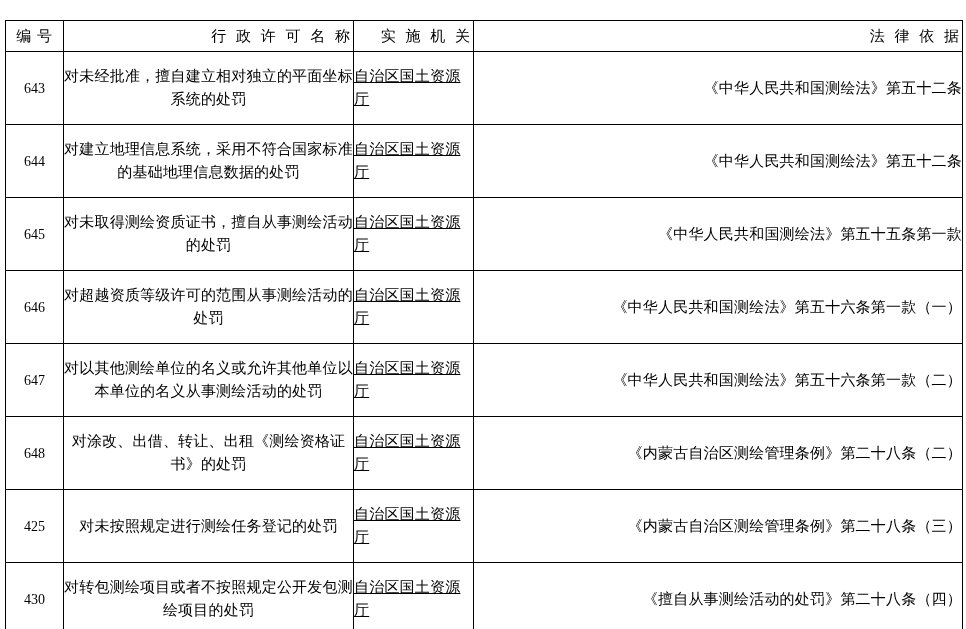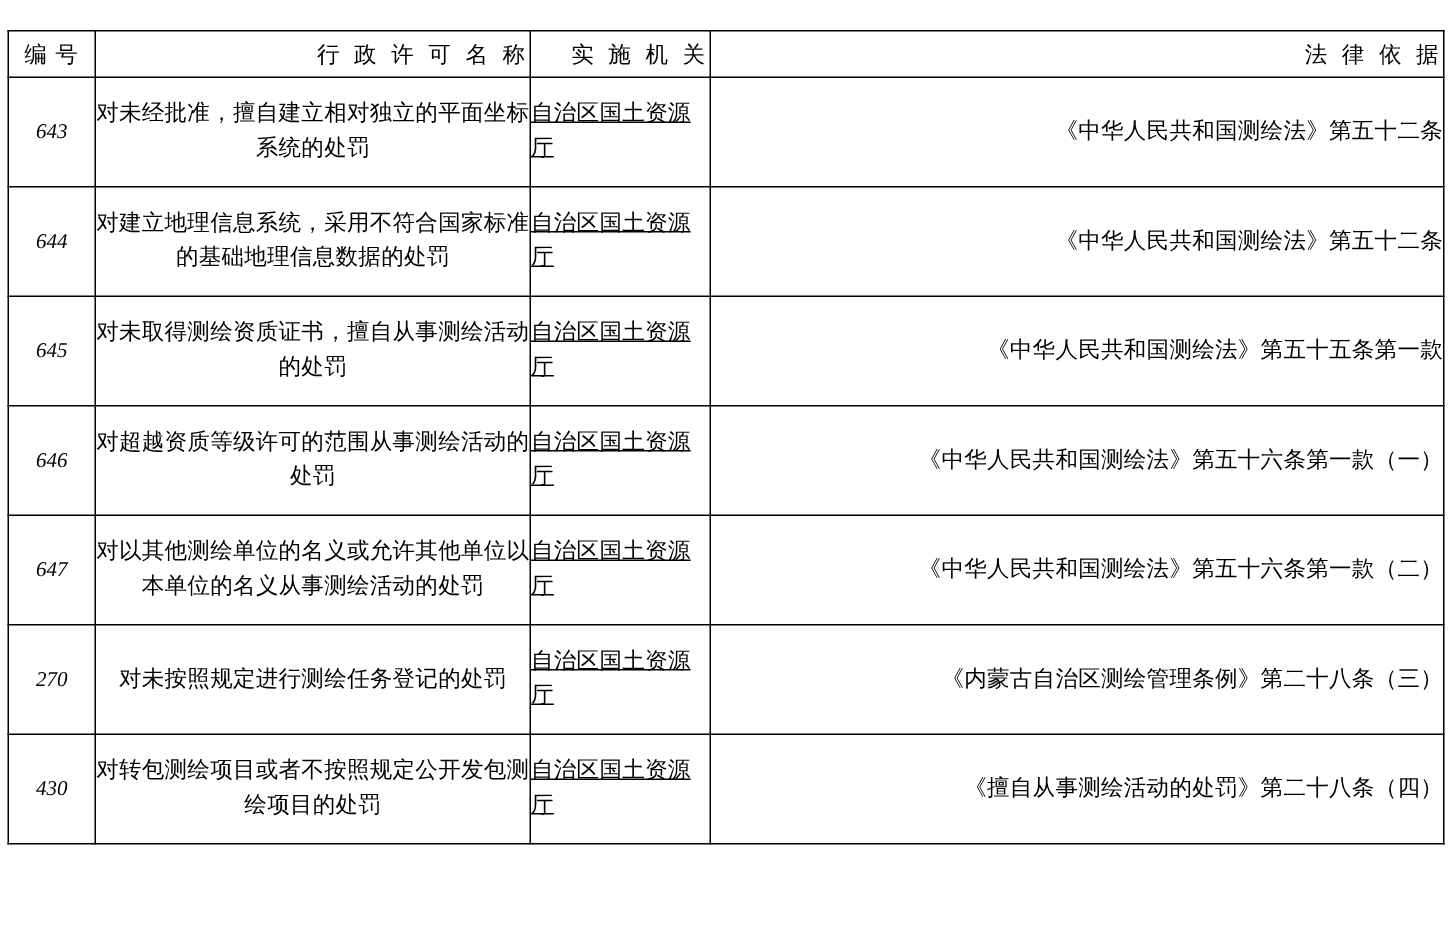--- a/index.html
+++ b/index.html
@@ -55,21 +55,20 @@
     letter-spacing: 3px;
     text-align: right;
   }
   tbody td {
     font-size: 15px;
     line-height: 23px;
   }
   td.cell-num {
     text-align: center;
     font-size: 14px;
-    font-style: italic;
   }
   td.cell-name {
     padding: 6px 8px 6px 9px;
     text-align: center;
     letter-spacing: 0.2px;
   }
   td.cell-org {
     padding: 6px 7px 6px 7px;
     text-align: left;
     letter-spacing: 0.2px;
@@ -133,22 +132,28 @@
         <td class="cell-name">对超越资质等级许可的范围从事测绘活动的处罚</td>
         <td class="cell-org">自治区国土资源厅</td>
         <td class="cell-law">《中华人民共和国测绘法》第五十六条第一款（一）</td>
       </tr>
       <tr class="r4">
         <td class="cell-num">647</td>
         <td class="cell-name">对以其他测绘单位的名义或允许其他单位以本单位的名义从事测绘活动的处罚</td>
         <td class="cell-org">自治区国土资源厅</td>
         <td class="cell-law">《中华人民共和国测绘法》第五十六条第一款（二）</td>
       </tr>
+      <tr class="r5">
+        <td class="cell-num">648</td>
+        <td class="cell-name">对涂改、出借、转让、出租《测绘资格证书》的处罚</td>
+        <td class="cell-org">自治区国土资源厅</td>
+        <td class="cell-law">《内蒙古自治区测绘管理条例》第二十八条（二）</td>
+      </tr>
       <tr class="r6">
-        <td class="cell-num">270</td>
+        <td class="cell-num">425</td>
         <td class="cell-name">对未按照规定进行测绘任务登记的处罚</td>
         <td class="cell-org">自治区国土资源厅</td>
         <td class="cell-law">《内蒙古自治区测绘管理条例》第二十八条（三）</td>
       </tr>
       <tr class="r7">
         <td class="cell-num">430</td>
         <td class="cell-name">对转包测绘项目或者不按照规定公开发包测绘项目的处罚</td>
         <td class="cell-org">自治区国土资源厅</td>
         <td class="cell-law">《擅自从事测绘活动的处罚》第二十八条（四）</td>
       </tr>

